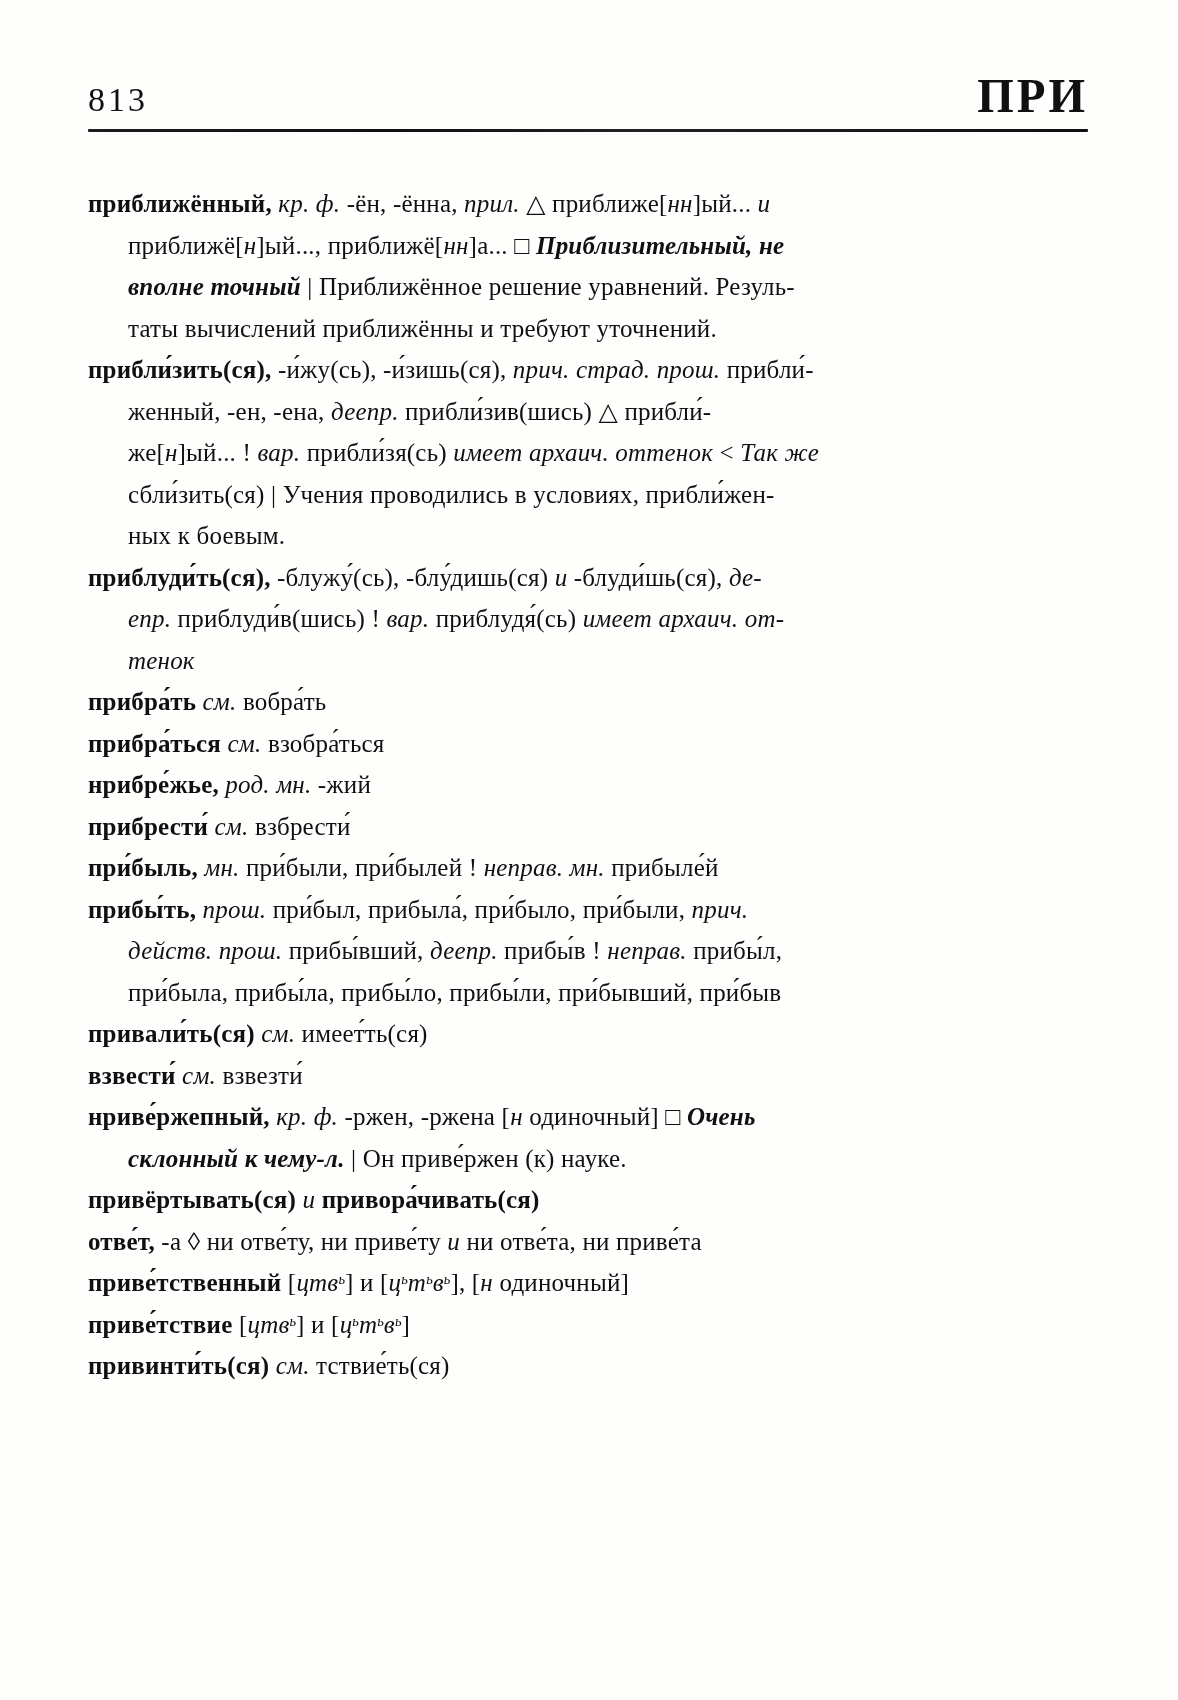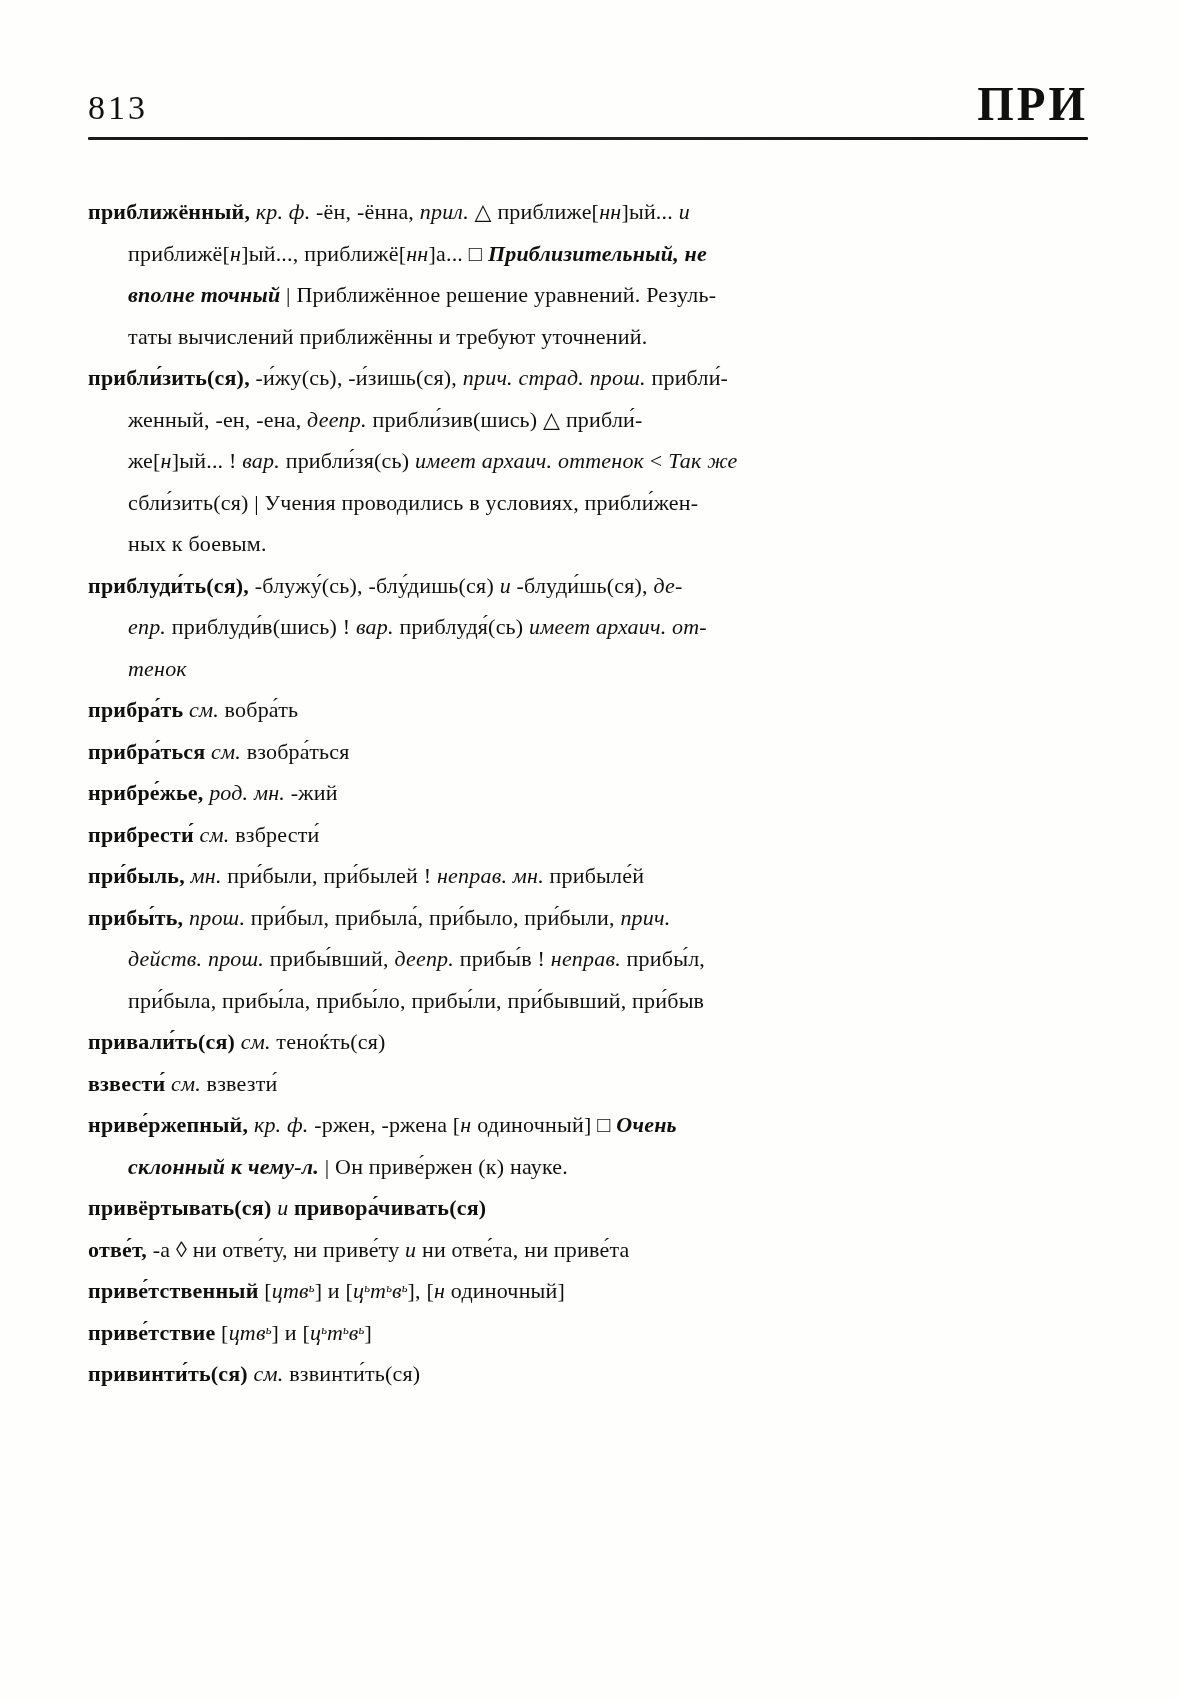--- a/index.html
+++ b/index.html
@@ -17,21 +17,20 @@
     font-family: "Liberation Serif", "DejaVu Serif", serif;
     box-sizing: border-box;
     padding: 72px 90px 0 88px;
     overflow: hidden;
   }
   .page-header {
     display: flex;
     justify-content: space-between;
     align-items: flex-end;
     width: 1000px;
-    margin-top: 8px;
   }
   .page-number {
     font-size: 34px;
     letter-spacing: 3px;
     line-height: 1;
     padding-bottom: 2px;
   }
   .running-head {
     font-size: 47px;
     font-weight: bold;
@@ -45,21 +44,21 @@
     margin-top: 10px;
     background: linear-gradient(90deg, #1c1c1c 0%, #111 30%, #222 55%, #101010 100%);
     border-radius: 1px;
   }
   .entries {
     margin-top: 51px;
     width: 1000px;
   }
   .entry {
     margin: 0;
-    font-size: 22px;
+    font-size: 25px;
     line-height: 41.5px;
     padding-left: 40px;
     text-indent: -40px;
     white-space: normal;
     letter-spacing: 0.2px;
   }
   .s-r { font-weight: normal; font-style: normal; }
   .s-b { font-weight: bold; }
   .s-i { font-style: italic; }
   .s-bi { font-weight: bold; font-style: italic; }
@@ -83,22 +82,22 @@
   <main class="entries">
       <p class="entry"><span class="s-b">приближённый, </span><span class="s-i">кр. ф. </span><span class="s-r">-ён, -ённа, </span><span class="s-i">прил. </span><span class="s-r">△ приближе[</span><span class="s-i">нн</span><span class="s-r">]ый... </span><span class="s-i">и</span><br><span class="s-r">приближё[</span><span class="s-i">н</span><span class="s-r">]ый..., приближё[</span><span class="s-i">нн</span><span class="s-r">]а... □ </span><span class="s-bi">Приблизительный, не</span><br><span class="s-bi">вполне точный </span><span class="s-r">| Приближённое решение уравнений. Резуль-</span><br><span class="s-r">таты вычислений приближённы и требуют уточнений.</span></p>
       <p class="entry"><span class="s-b">прибли́зить(ся), </span><span class="s-r">-и́жу(сь), -и́зишь(ся), </span><span class="s-i">прич. страд. прош. </span><span class="s-r">прибли́-</span><br><span class="s-r">женный, -ен, -ена, </span><span class="s-i">деепр. </span><span class="s-r">прибли́зив(шись) △ прибли́-</span><br><span class="s-r">же[</span><span class="s-i">н</span><span class="s-r">]ый... ! </span><span class="s-i">вар. </span><span class="s-r">прибли́зя(сь) </span><span class="s-i">имеет архаич. оттенок </span><span class="s-r">&lt; </span><span class="s-i">Так же</span><br><span class="s-r">сбли́зить(ся) | Учения проводились в условиях, прибли́жен-</span><br><span class="s-r">ных к боевым.</span></p>
       <p class="entry"><span class="s-b">приблуди́ть(ся), </span><span class="s-r">-блужу́(сь), -блу́дишь(ся) </span><span class="s-i">и </span><span class="s-r">-блуди́шь(ся), </span><span class="s-i">де-</span><br><span class="s-i">епр. </span><span class="s-r">приблуди́в(шись) ! </span><span class="s-i">вар. </span><span class="s-r">приблудя́(сь) </span><span class="s-i">имеет архаич. от-</span><br><span class="s-i">тенок</span></p>
       <p class="entry"><span class="s-b">прибра́ть </span><span class="s-i">см. </span><span class="s-r">вобра́ть</span></p>
       <p class="entry"><span class="s-b">прибра́ться </span><span class="s-i">см. </span><span class="s-r">взобра́ться</span></p>
       <p class="entry"><span class="s-b">нрибре́жье, </span><span class="s-i">род. мн. </span><span class="s-r">-жий</span></p>
       <p class="entry"><span class="s-b">прибрести́ </span><span class="s-i">см. </span><span class="s-r">взбрести́</span></p>
       <p class="entry"><span class="s-b">при́быль, </span><span class="s-i">мн. </span><span class="s-r">при́были, при́былей ! </span><span class="s-i">неправ. мн. </span><span class="s-r">прибыле́й</span></p>
       <p class="entry"><span class="s-b">прибы́ть, </span><span class="s-i">прош. </span><span class="s-r">при́был, прибыла́, при́было, при́были, </span><span class="s-i">прич.</span><br><span class="s-i">действ. прош. </span><span class="s-r">прибы́вший, </span><span class="s-i">деепр. </span><span class="s-r">прибы́в ! </span><span class="s-i">неправ. </span><span class="s-r">прибы́л,</span><br><span class="s-r">при́была, прибы́ла, прибы́ло, прибы́ли, при́бывший, при́быв</span></p>
-      <p class="entry"><span class="s-b">привали́ть(ся) </span><span class="s-i">см. </span><span class="s-r">теноќть(ся)</span></p>
+      <p class="entry"><span class="s-b">привали́ть(ся) </span><span class="s-i">см. </span><span class="s-r">имеет́ть(ся)</span></p>
       <p class="entry"><span class="s-b">взвести́ </span><span class="s-i">см. </span><span class="s-r">взвезти́</span></p>
       <p class="entry"><span class="s-b">нриве́ржепный, </span><span class="s-i">кр. ф. </span><span class="s-r">-ржен, -ржена [</span><span class="s-i">н </span><span class="s-r">одиночный] □ </span><span class="s-bi">Очень</span><br><span class="s-bi">склонный к чему-л. </span><span class="s-r">| Он приве́ржен (к) науке.</span></p>
       <p class="entry"><span class="s-b">привёртывать(ся) </span><span class="s-i">и </span><span class="s-b">привора́чивать(ся)</span></p>
       <p class="entry"><span class="s-b">отве́т, </span><span class="s-r">-а ◊ ни отве́ту, ни приве́ту </span><span class="s-i">и </span><span class="s-r">ни отве́та, ни приве́та</span></p>
       <p class="entry"><span class="s-b">приве́тственный </span><span class="s-r">[</span><span class="s-i">цтв</span><span class="s-is">ь</span><span class="s-r">] и [</span><span class="s-i">ц</span><span class="s-is">ь</span><span class="s-i">т</span><span class="s-is">ь</span><span class="s-i">в</span><span class="s-is">ь</span><span class="s-r">], [</span><span class="s-i">н </span><span class="s-r">одиночный]</span></p>
       <p class="entry"><span class="s-b">приве́тствие </span><span class="s-r">[</span><span class="s-i">цтв</span><span class="s-is">ь</span><span class="s-r">] и [</span><span class="s-i">ц</span><span class="s-is">ь</span><span class="s-i">т</span><span class="s-is">ь</span><span class="s-i">в</span><span class="s-is">ь</span><span class="s-r">]</span></p>
-      <p class="entry"><span class="s-b">привинти́ть(ся) </span><span class="s-i">см. </span><span class="s-r">взвинти́ть(ся)</span></p>
+      <p class="entry"><span class="s-b">привинти́ть(ся) </span><span class="s-i">см. </span><span class="s-r">тствие́ть(ся)</span></p>
     </main>
 </div>
 
 </body></html>

